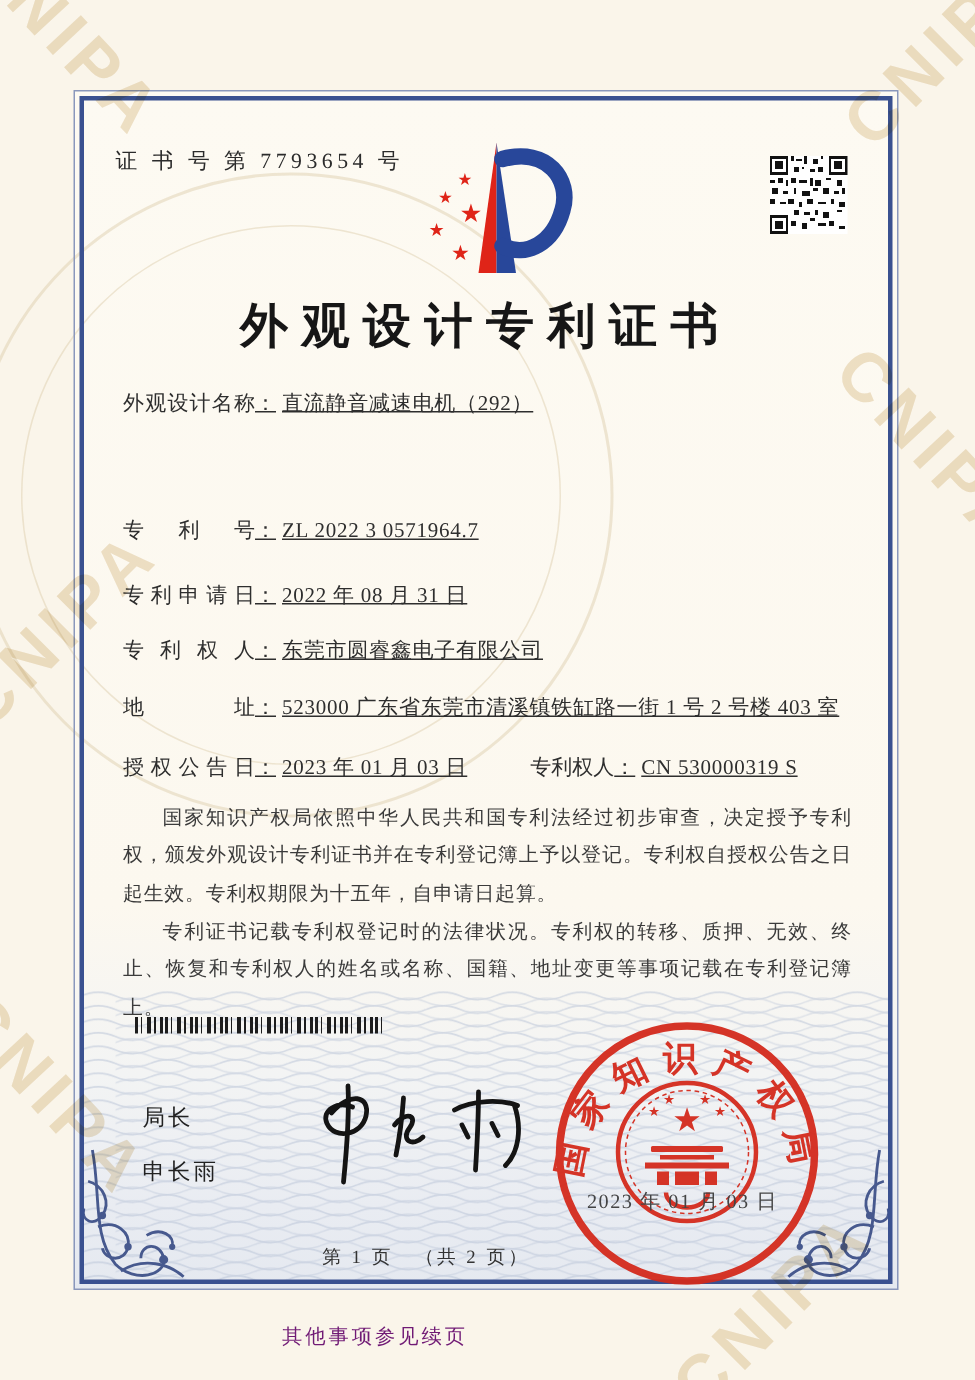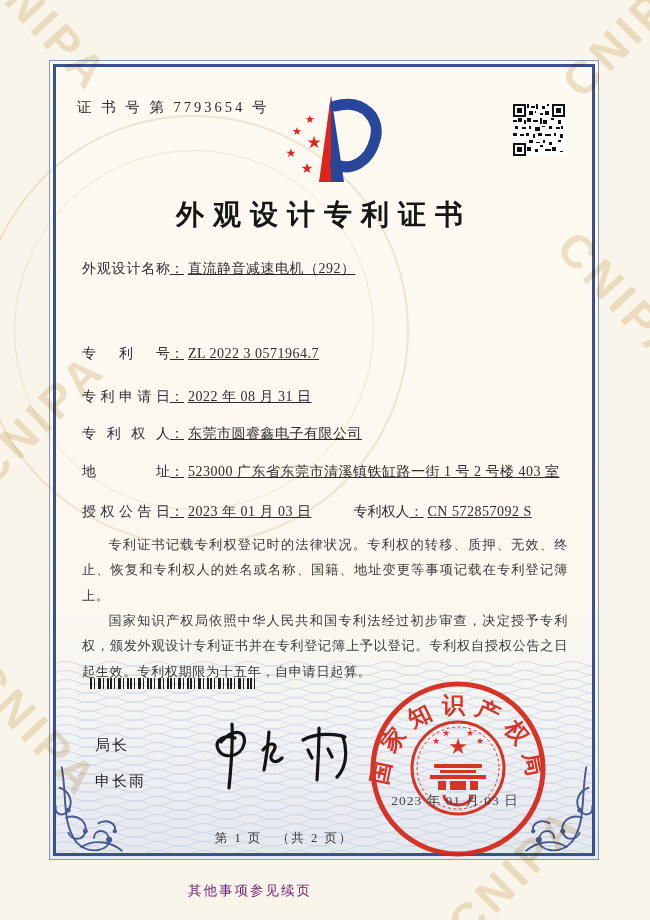--- a/index.html
+++ b/index.html
@@ -38,21 +38,21 @@
   .cwm2 { left:-35px; top:90px; width:360px; height:360px; border-width:1px; }
 
   .cert-no {
     position:absolute; left:28px; top:38px;
     font-size:14.5px; letter-spacing:3px; color:#2b2b2b; z-index:4;
   }
   .qr { position:absolute; left:464px; top:44px; width:52px; height:52px; z-index:4; }
   .logo { position:absolute; left:220px; top:30px; width:130px; height:100px; z-index:4; }
   .title {
     position:absolute; left:0; right:0; top:136px;
-    text-align:center; font-size:28px; font-weight:bold;
+    text-align:center; font-size:32px; font-weight:bold;
     letter-spacing:9px; color:#161616; z-index:4;
   }
   .field { position:absolute; left:33px; font-size:14px; color:#2e2e2e; z-index:4; white-space:nowrap;text-decoration:underline; }
   .flabel {
     display:inline-block; width:88px;
     text-align:justify; text-align-last:justify;
     vertical-align:bottom;
   }
   .fcolon { margin-right:4px; }
   .fvalue { letter-spacing:.5px; }
@@ -243,26 +243,26 @@
   <div class="field" style="top:328px">
     <span class="flabel">专利申请日</span><span class="fcolon">：</span><span class="fvalue">2022 年 08 月 31 日</span>
   </div>
   <div class="field" style="top:365px">
     <span class="flabel">专利权人</span><span class="fcolon">：</span><span class="fvalue">东莞市圆睿鑫电子有限公司</span>
   </div>
   <div class="field" style="top:403px">
     <span class="flabel">地址</span><span class="fcolon">：</span><span class="fvalue">523000 广东省东莞市清溪镇铁缸路一街 1 号 2 号楼 403 室</span>
   </div>
   <div class="field" style="top:443px">
-    <span class="flabel">授权公告日</span><span class="fcolon">：</span><span class="fvalue">2023 年 01 月 03 日</span><span class="field2"><span class="f2label">专利权人</span><span class="fcolon">：</span><span class="fvalue">CN 572857092 S</span></span>
+    <span class="flabel">授权公告日</span><span class="fcolon">：</span><span class="fvalue">2023 年 01 月 03 日</span><span class="field2"><span class="f2label">专利权人</span><span class="fcolon">：</span><span class="fvalue">CN 530000319 S</span></span>
   </div>
 
   <div class="paras">
+    <p>国家知识产权局依照中华人民共和国专利法经过初步审查，决定授予专利权，颁发外观设计专利证书并在专利登记簿上予以登记。专利权自授权公告之日起生效。专利权期限为十五年，自申请日起算。</p>
     <p>专利证书记载专利权登记时的法律状况。专利权的转移、质押、无效、终止、恢复和专利权人的姓名或名称、国籍、地址变更等事项记载在专利登记簿上。</p>
-    <p>国家知识产权局依照中华人民共和国专利法经过初步审查，决定授予专利权，颁发外观设计专利证书并在专利登记簿上予以登记。专利权自授权公告之日起生效。专利权期限为十五年，自申请日起算。</p>
   </div>
 
   <div class="barcode"></div>
 
   <div class="director-title">局长</div>
   <div class="director-name">申长雨</div>
   <div class="signature">
     <svg viewBox="0 0 175 80" width="175" height="80">
       <g fill="none" stroke="#141414" stroke-width="3.2" stroke-linecap="round" stroke-linejoin="round">
         <path d="M34 22 C 46 8 60 10 57 24 C 54 37 36 40 31 29 C 27 20 38 14 48 18"></path>

